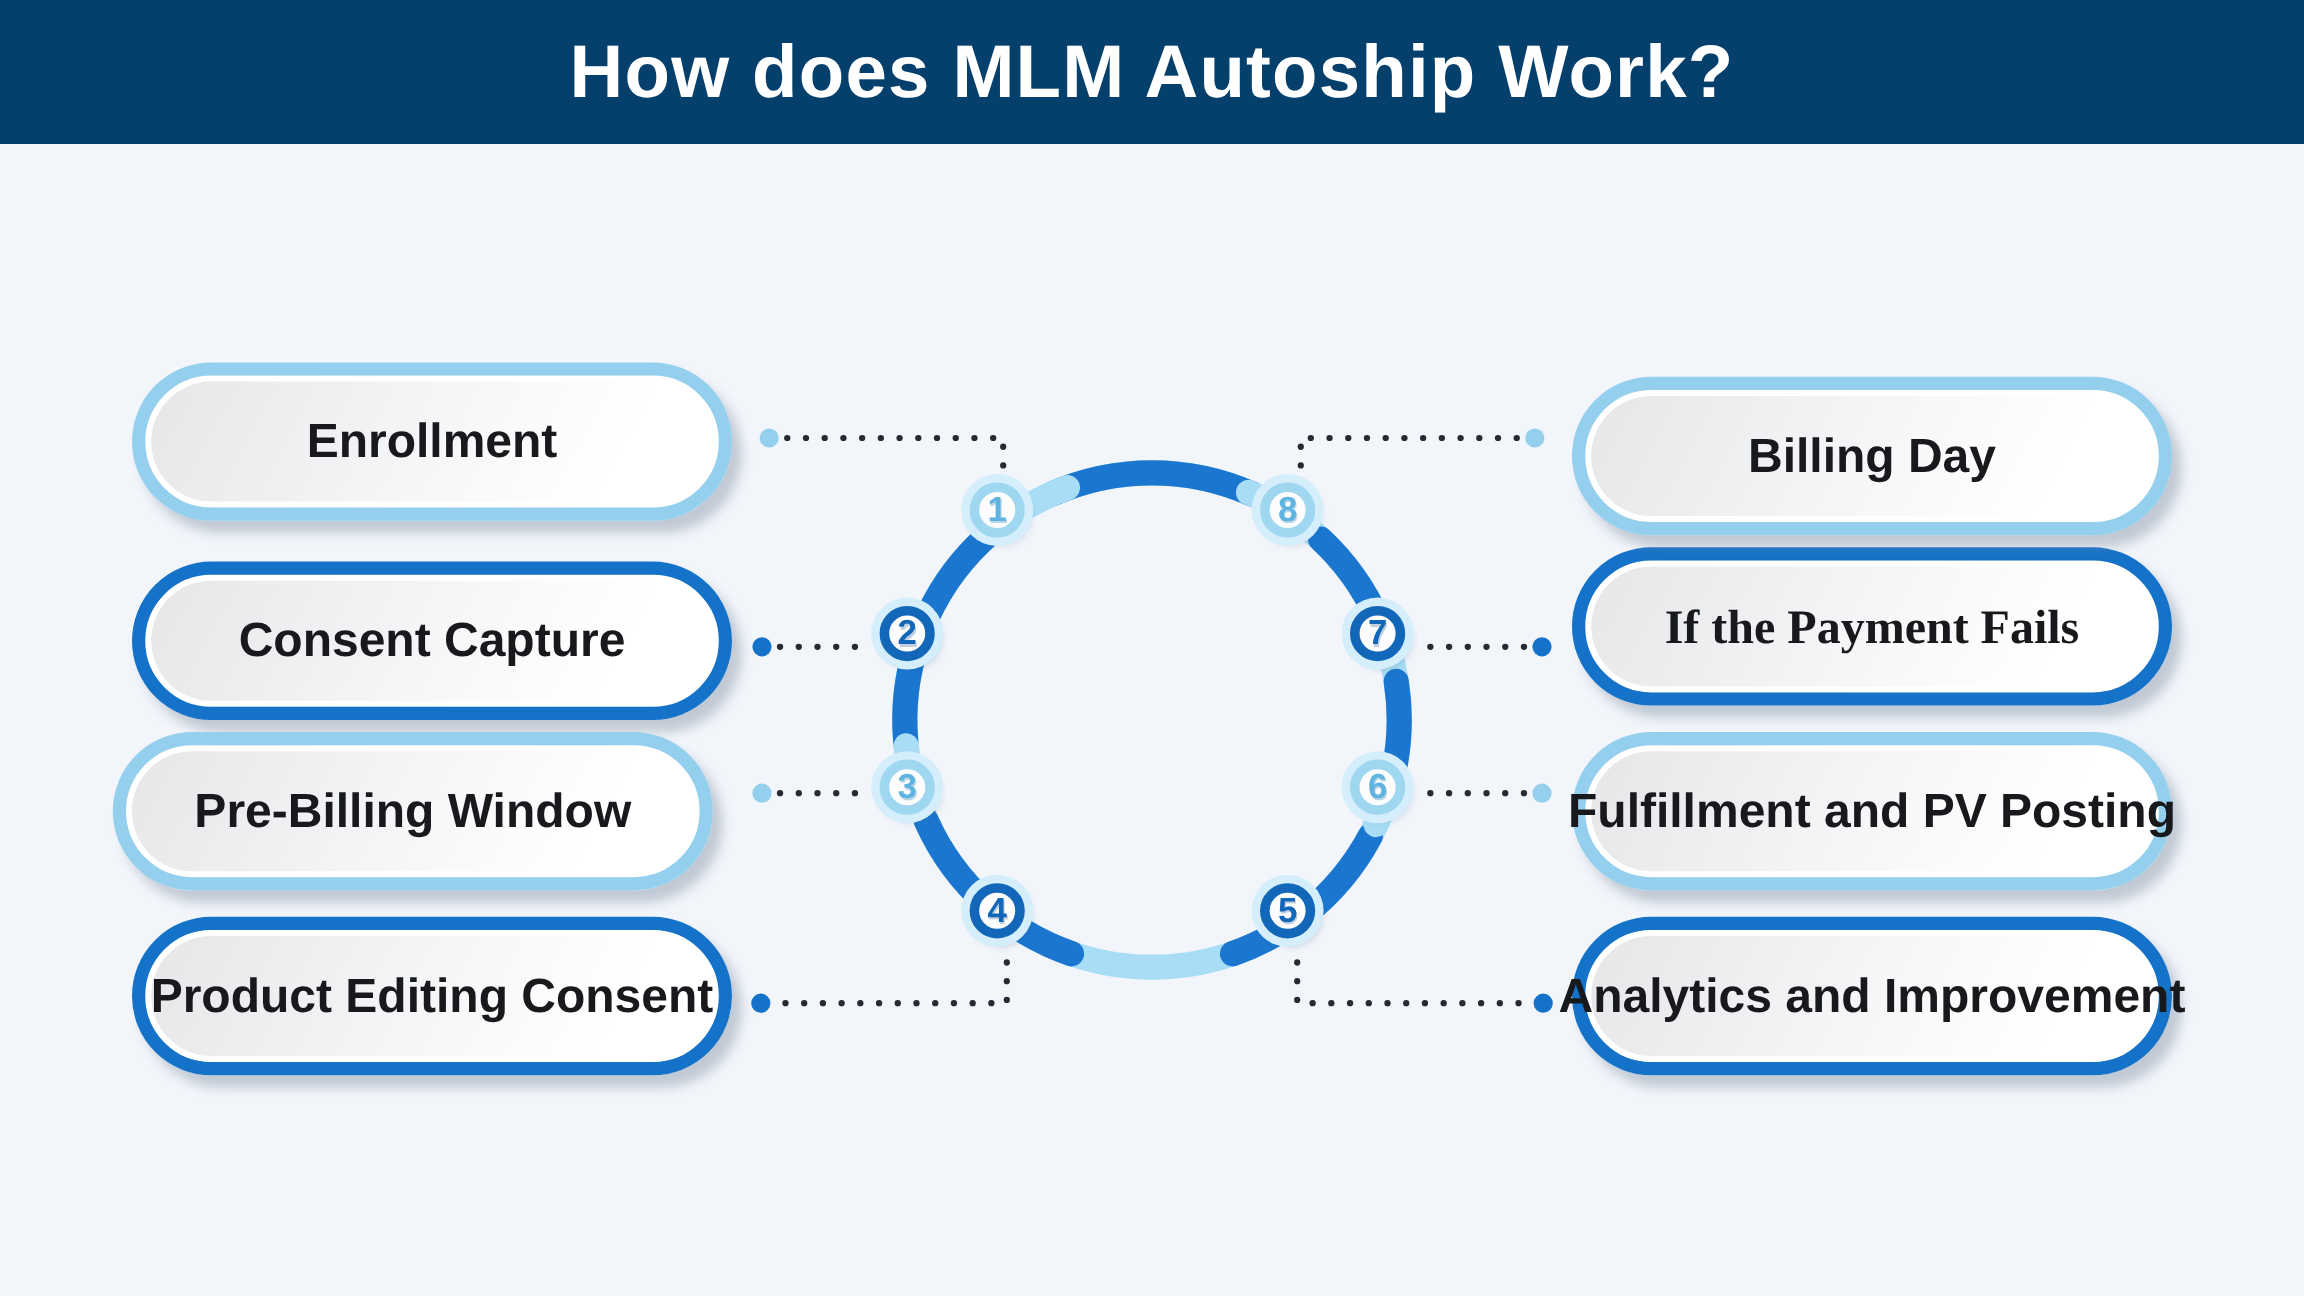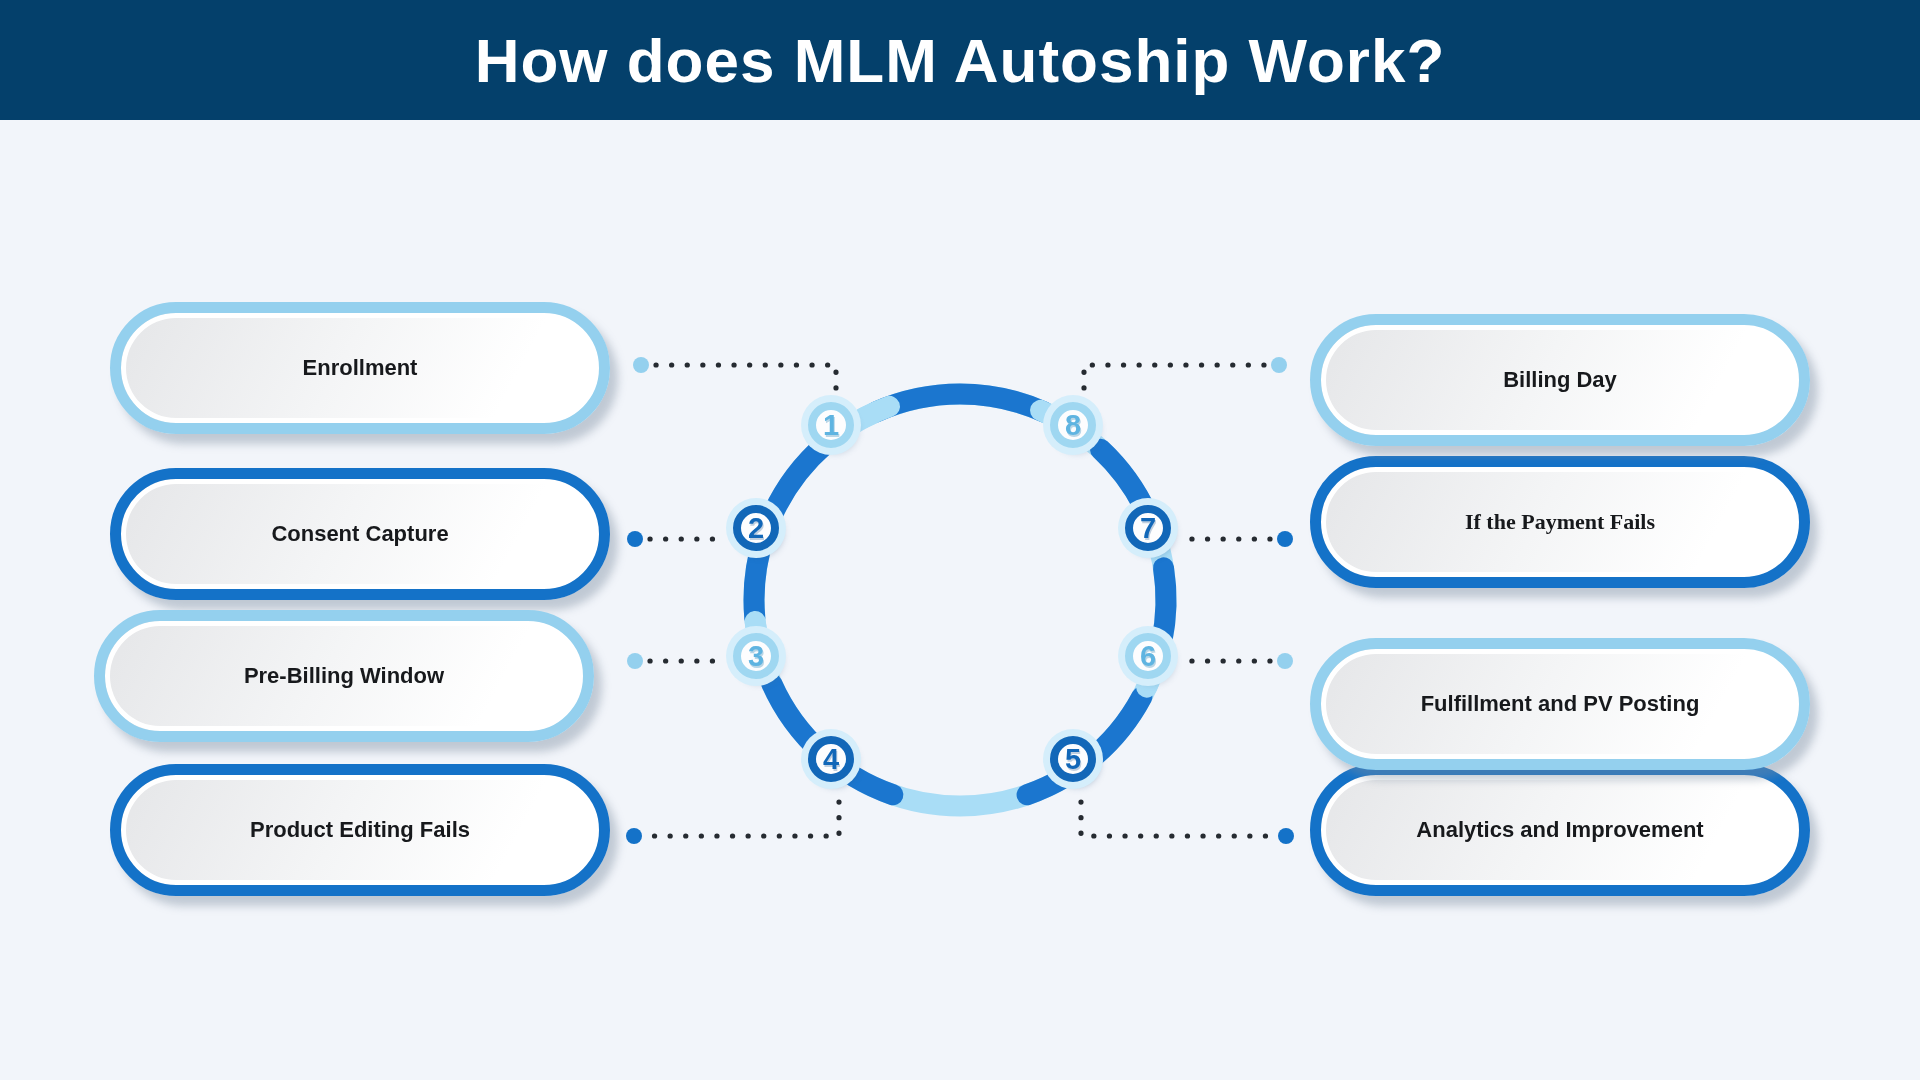--- a/index.html
+++ b/index.html
@@ -55,21 +55,21 @@
   .pill{
     position:absolute;width:500px;height:132px;border-radius:70px;
     display:flex;align-items:center;justify-content:center;
     background:linear-gradient(118deg,#e7e8ea 6%,#f4f5f6 46%,#ffffff 80%);
     box-shadow:inset 0 0 0 5px #ffffff, 8px 10px 9px rgba(125,140,160,0.42);
     z-index:3;
   }
   .pill.light{border:11px solid var(--light-blue);}
   .pill.dark{border:11px solid var(--dark-blue);}
   .pill .pill-label{
-    font-size:22px;font-weight:700;color:var(--pill-text);
+    font-size:40px;font-weight:700;color:var(--pill-text);
     white-space:nowrap;
   }
 
   
   .node{
     position:absolute;width:46px;height:46px;border-radius:50%;
     background:#fdfdfe;
     display:flex;align-items:center;justify-content:center;
     font-weight:800;font-size:29px;
     z-index:4;
@@ -130,26 +130,26 @@
       <div class="pill light" style="left: 110px; top: 302px;">
         <span class="pill-label">Enrollment</span>
       </div>
       <div class="pill dark" style="left: 110px; top: 456px; margin-top: 12px;">
         <span class="pill-label">Consent Capture</span>
       </div>
       <div class="pill light" style="left: 94px; top: 610px;">
         <span class="pill-label">Pre-Billing Window</span>
       </div>
       <div class="pill dark" style="left: 110px; top: 764px;">
-        <span class="pill-label">Product Editing Fails</span>
+        <span class="pill-label">Product Editing Consent</span>
       </div>
       <div class="pill dark" style="left: 1310px; top: 764px;">
         <span class="pill-label">Analytics and Improvement</span>
       </div>
-      <div class="pill light" style="left: 1310px; top: 638px;">
+      <div class="pill light" style="left: 1310px; top: 610px;">
         <span class="pill-label">Fulfillment and PV Posting</span>
       </div>
       <div class="pill dark" style="left: 1310px; top: 456px; font-family: Liberation Serif, serif;">
         <span class="pill-label">If the Payment Fails</span>
       </div>
       <div class="pill light" style="left: 1310px; top: 302px; margin-top: 12px;">
         <span class="pill-label">Billing Day</span>
       </div>
     </div>
   <div id="nodes">

